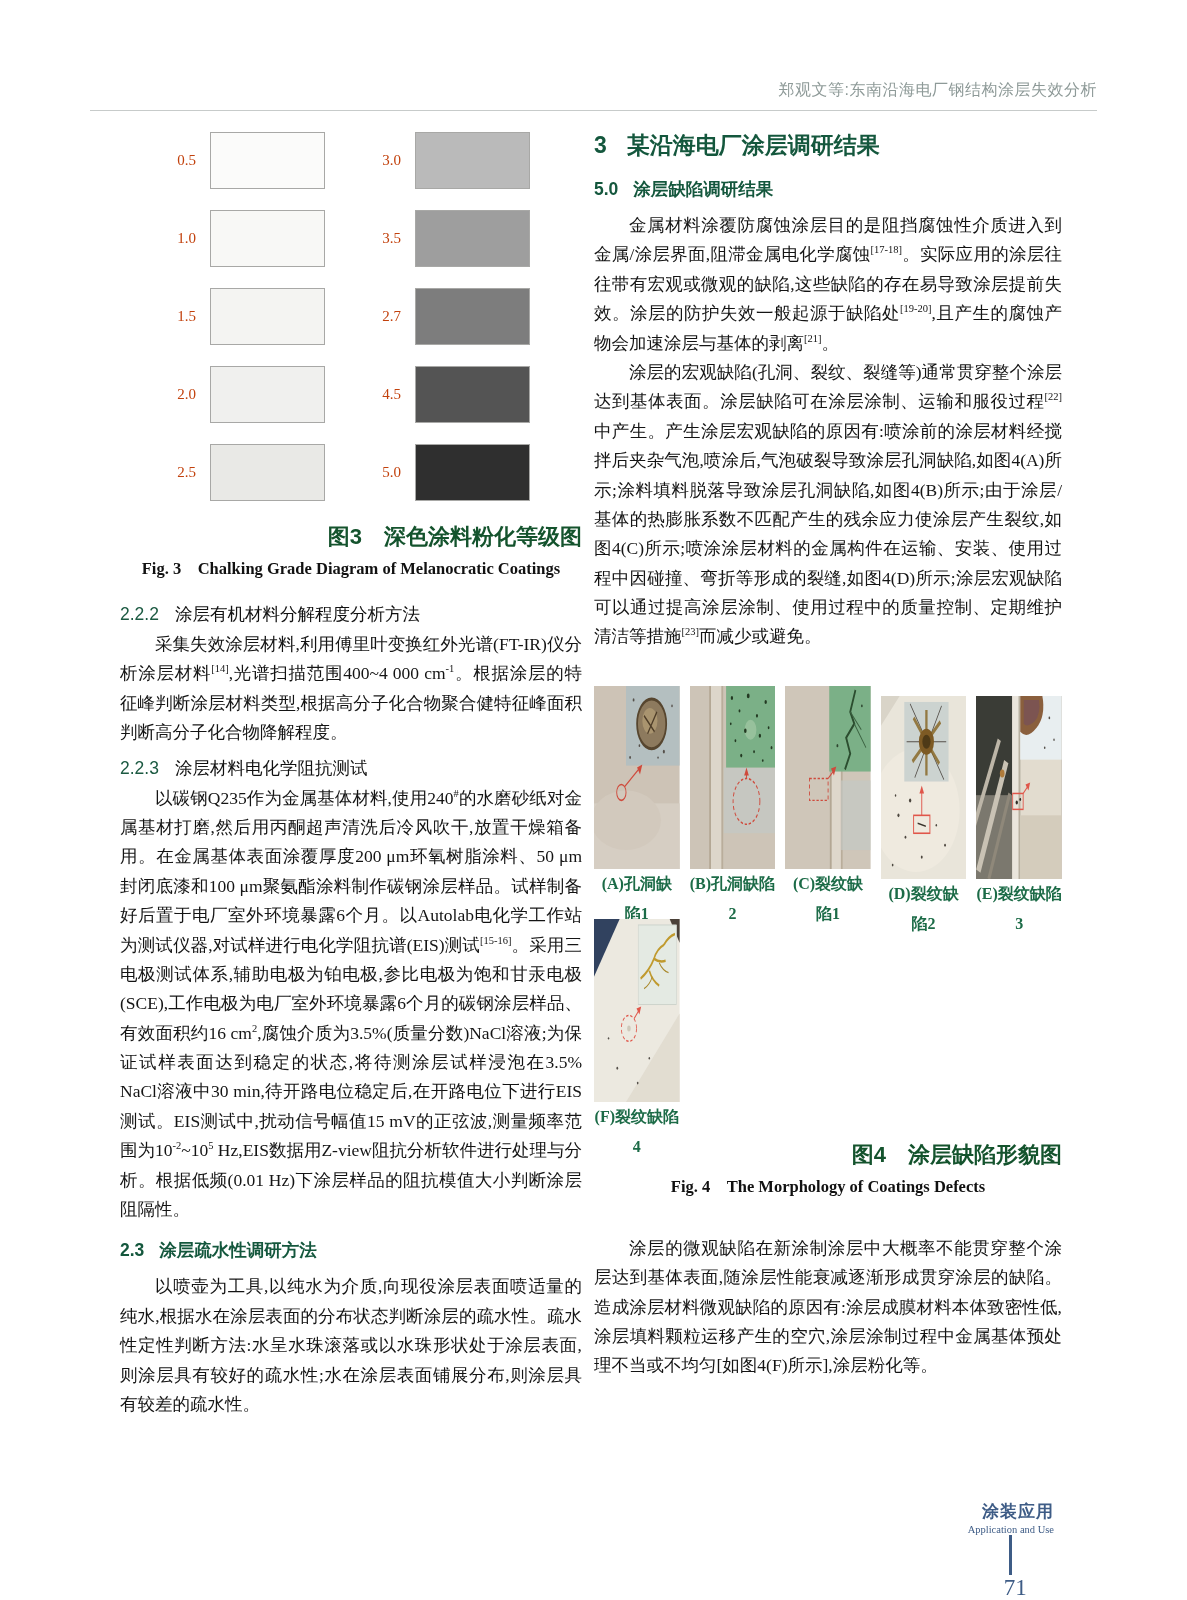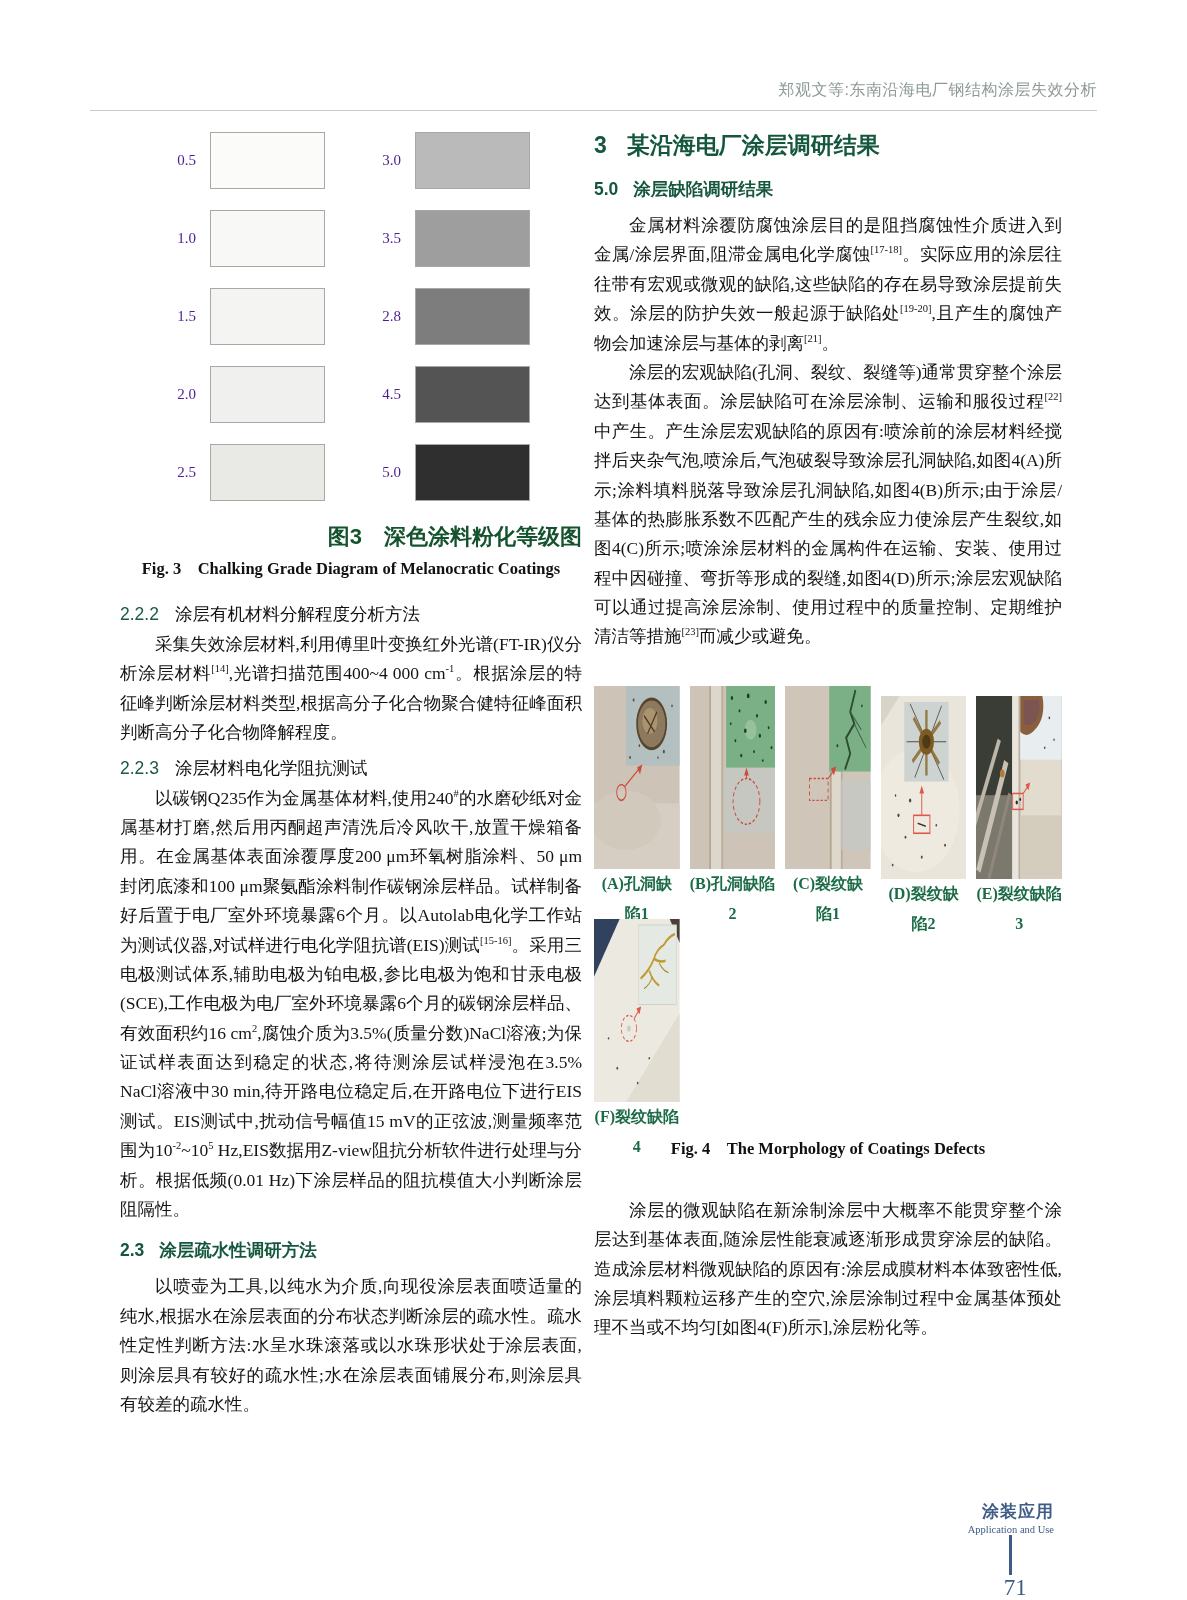--- a/index.html
+++ b/index.html
@@ -11,21 +11,21 @@
         font-size:16px;color:#8e9a98;letter-spacing:.5px;}
   .head-rule{position:absolute;top:110px;left:90px;width:1007px;height:1px;background:#c7cbca;}
 
   
   .col-left{position:absolute;left:120px;top:118px;width:462px;}
   .col-right{position:absolute;left:594px;top:116px;width:468px;}
 
   
   .fig3-grid{margin-top:14px;}
   .fig3-row{display:flex;align-items:center;margin-bottom:21px;}
-  .fig3-label{width:76px;padding-right:14px;text-align:right;font-size:15px;color:#4c1d95;}
+  .fig3-label{width:76px;padding-right:14px;text-align:right;font-size:15px;color:#c2410c;}
   .fig3-swatch{width:115px;height:57px;border:1px solid #a8a8a6;box-sizing:border-box;}
 
   .cap-cn{margin-top:10px;text-align:right;font-family:"Liberation Sans",sans-serif;
         font-weight:bold;font-size:22px;color:#14532d;}
   .cap-en{margin-top:6px;text-align:center;font-family:"Liberation Serif",serif;
         font-weight:bold;font-size:16.5px;color:#111;}
 
   
   .h1head{margin:14px 0 16px;font-family:"Liberation Sans",sans-serif;font-weight:bold;
         font-size:23px;color:#14573d;}
@@ -78,21 +78,21 @@
         </div>
         <div class="fig3-row">
           <div class="fig3-label">1.0</div>
           <div class="fig3-swatch" style="background: rgb(248, 248, 246);"></div>
           <div class="fig3-label">3.5</div>
           <div class="fig3-swatch" style="background: rgb(158, 158, 158);"></div>
         </div>
         <div class="fig3-row">
           <div class="fig3-label">1.5</div>
           <div class="fig3-swatch" style="background: rgb(244, 244, 242);"></div>
-          <div class="fig3-label">2.8</div>
+          <div class="fig3-label">2.7</div>
           <div class="fig3-swatch" style="background: rgb(125, 125, 125);"></div>
         </div>
         <div class="fig3-row">
           <div class="fig3-label">2.0</div>
           <div class="fig3-swatch" style="background: rgb(240, 240, 238);"></div>
           <div class="fig3-label">4.5</div>
           <div class="fig3-swatch" style="background: rgb(84, 84, 84);"></div>
         </div>
         <div class="fig3-row">
           <div class="fig3-label">2.5</div>
@@ -296,20 +296,21 @@
               <circle cx="60" cy="110" r="13" fill="none" stroke="#e0564a" stroke-width="1.4" stroke-dasharray="4 3"></circle>
               <line x1="69" y1="100" x2="78" y2="91" stroke="#e0564a" stroke-width="1.4"></line>
               <polygon points="81,88 73,90 78,96" fill="#e0564a"></polygon>
             </svg>
           </div>
           <figcaption class="photo-label">(F)裂纹缺陷4</figcaption>
         </figure>
 
       </div>
 
+      <div class="cap-cn">图4　涂层缺陷形貌图</div>
       <div class="cap-en">Fig. 4　The Morphology of Coatings Defects</div>
     </div>
 
     <p class="para" style="margin-top:36px;">涂层的微观缺陷在新涂制涂层中大概率不能贯穿整个涂层达到基体表面,随涂层性能衰减逐渐形成贯穿涂层的缺陷。造成涂层材料微观缺陷的原因有:涂层成膜材料本体致密性低,涂层填料颗粒运移产生的空穴,涂层涂制过程中金属基体预处理不当或不均匀[如图4(F)所示],涂层粉化等。</p>
 
   </div>
 
   <div class="footer">
     <div class="f-text">
       <div class="f-cn">涂装应用</div>

